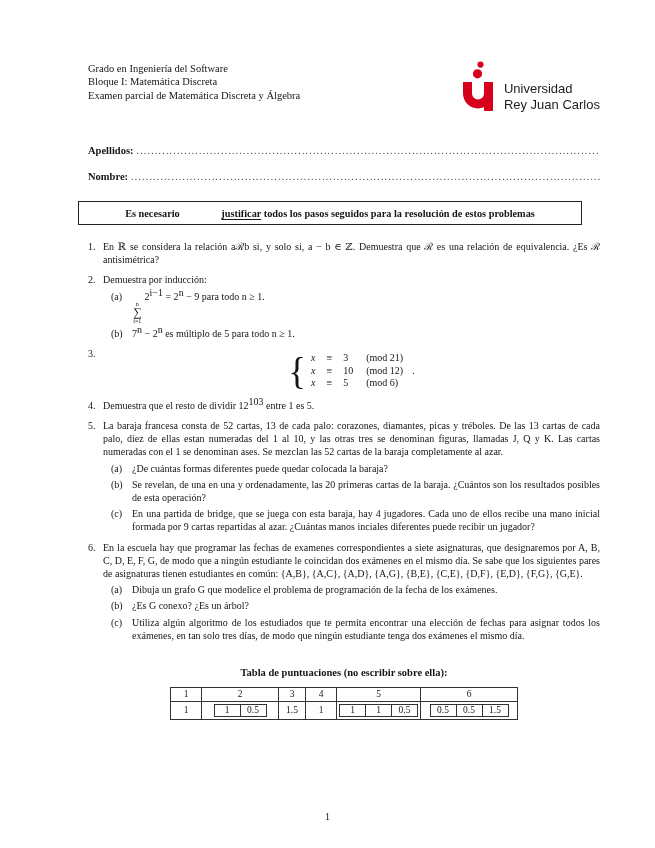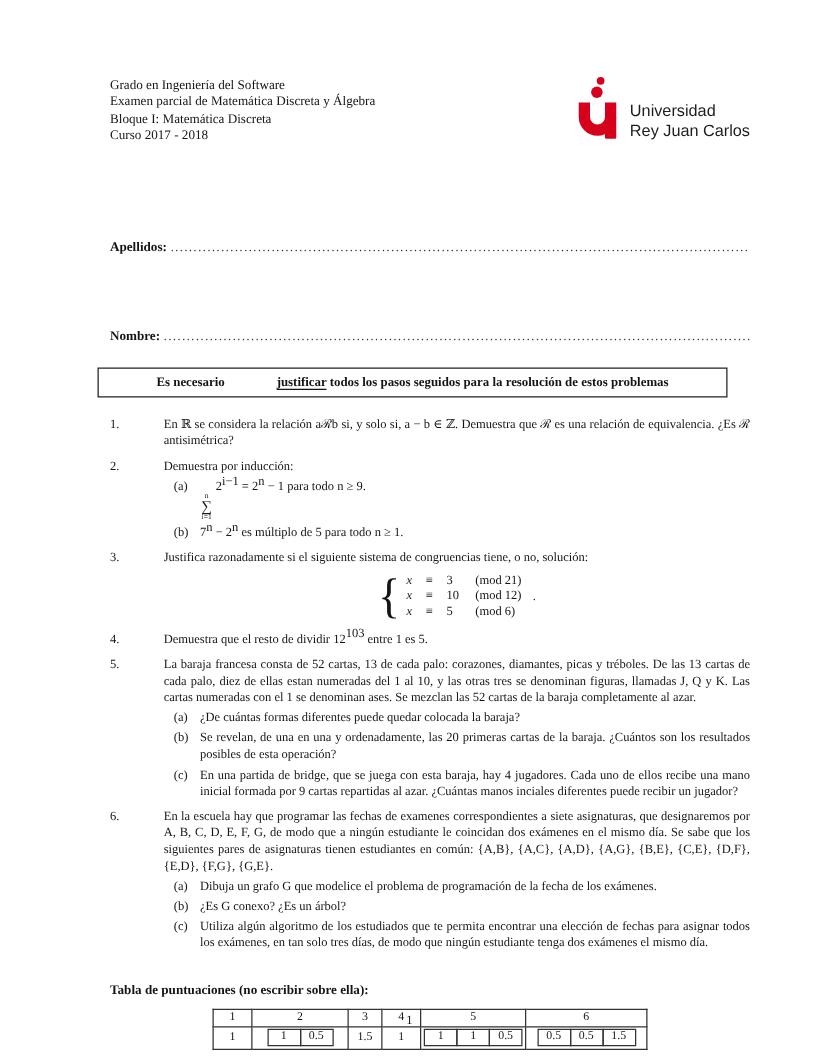--- a/index.html
+++ b/index.html
@@ -9,73 +9,72 @@
 
   
   .top{display:flex;justify-content:space-between;align-items:flex-start;padding-top:62px;}
   .hblock{font-size:10.5px;line-height:13.3px;}
   .logo{display:flex;align-items:flex-end;gap:7px;margin-top:-2px;}
   .logo-text{font-family:"Liberation Sans","DejaVu Sans",sans-serif;font-size:13px;line-height:15.5px;color:#1d1d1b;font-weight:500;padding-top:15px;}
 
   
   .field-line{display:flex;align-items:baseline;margin-top:33px;font-size:10.5px;}
   .field-line.second{margin-top:15px;}
-  .blabel{font-weight:bold;flex:none;margin-top:45px;}
+  .blabel{font-weight:bold;flex:none;}
   .dotfill{flex:1;overflow:hidden;white-space:nowrap;letter-spacing:1.3px;color:#2a2a2a;margin-left:3px;font-size:9.5px;}
 
   
   .notice{margin:19px 18px 0 -10px;border:1px solid #222;padding:6px 8px 5px;text-align:center;font-weight:bold;font-size:10.3px;}
   .u{text-decoration:underline;text-underline-offset:1.5px;margin-left:39px;}
 
   
   .problems{margin-top:15px;font-size:10px;line-height:13.2px;}
   .prob{display:flex;margin-bottom:7px;}
   .pnum{flex:none;width:15px;}
-  .pbody{flex:1;min-width:0;margin-left:28px;}
+  .pbody{flex:1;min-width:0;}
   .ptext{text-align:justify;}
   .subitem{display:flex;margin:3px 0 0 8px;}
   .slabel{flex:none;width:21px;}
   .stext{flex:1;text-align:justify;}
 
   sup{font-size:10px;line-height:0;}
   .bigop{display:inline-flex;flex-direction:column;align-items:center;vertical-align:-6px;line-height:1;margin:0 3px 0 1px;}
   .opsym{font-size:12px;line-height:0.95;}
   .oplim{font-size:6px;line-height:1;}
 
   
   .system{display:flex;justify-content:center;align-items:center;margin:5px 0 2px;}
   .brace{font-size:37px;font-weight:300;line-height:1;transform:scaleY(1.05);margin-right:5px;}
   .congr{display:grid;grid-template-columns:auto auto auto auto;column-gap:11px;font-size:10px;line-height:12.5px;}
   .congr .var{font-style:italic;}
   .congr .num{min-width:12px;}
   .sys-period{margin-left:9px;}
 
   
-  .score-title{margin-top:25px;font-weight:bold;font-size:10.5px;}
+  .score-title{margin-top:25px;font-weight:bold;font-size:10.5px;text-align:center;}
   table.score{border-collapse:collapse;margin:9px auto 0;font-size:9.5px;}
   table.score td{border:1px solid #333;text-align:center;padding:0 2px;height:13px;}
   table.score tr.vals td{height:17px;}
   .w1{min-width:26px;} .w2{min-width:72px;} .w3{min-width:22px;} .w4{min-width:26px;} .w5{min-width:78px;} .w6{min-width:92px;}
   .mini{display:inline-block;border:1px solid #333;min-width:21px;padding:0 2px;line-height:11.5px;vertical-align:middle;}
   .mini+.mini{margin-left:-1px;}
 
   .pagenum{position:absolute;left:0;right:0;bottom:26px;text-align:center;font-size:10px;color:#151515;}
 </style>
 </head>
 <body>
 
 <div class="page">
   <div class="content">
 
     <div class="top">
       <div class="hblock">
         <div>Grado en Ingeniería del Software</div>
+        <div>Bloque I: Matemática Discreta</div>
         <div>Examen parcial de Matemática Discreta y Álgebra</div>
-        <div>Bloque I: Matemática Discreta</div>
-        <div>Curso 2017 - 2018</div>
       </div>
       <div class="logo">
         <svg width="38" height="52" viewBox="0 0 38 52" aria-hidden="true">
           <circle cx="21.5" cy="4.6" r="3.1" fill="#d6001c"></circle>
           <circle cx="18.5" cy="13.8" r="4.6" fill="#d6001c"></circle>
           <path d="M8.5 22 V33.5 a10.5 10.5 0 0 0 21 0 V22" fill="none" stroke-width="9" stroke="#d6001c"></path>
           <rect x="25" y="33" width="9" height="18" rx="1" fill="#d6001c"></rect>
         </svg>
         <div class="logo-text">
           <div>Universidad</div>
@@ -111,36 +110,35 @@
         <span class="pnum">2.</span>
         <div class="pbody">
           <div class="ptext">Demuestra por inducción:</div>
           <div class="subitem">
             <span class="slabel">(a)</span>
             <div class="stext">
               <span class="bigop">
                   <span class="oplim">n</span>
                   <span class="opsym">∑</span>
                   <span class="oplim">i=1</span>
-                </span><span>2</span><sup>i−1</sup><span> = 2</span><sup>n</sup><span> − 1 para todo n ≥ 9.</span>
+                </span><span>2</span><sup>i−1</sup><span> = 2</span><sup>n</sup><span> − 9 para todo n ≥ 1.</span>
             </div>
           </div>
           <div class="subitem">
             <span class="slabel">(b)</span>
             <div class="stext">
               <span>7</span><sup>n</sup><span> − 2</span><sup>n</sup><span> es múltiplo de 5 para todo n ≥ 1.</span>
             </div>
           </div>
         </div>
       </div>
 
       <div class="prob">
         <span class="pnum">3.</span>
         <div class="pbody">
-          <div class="ptext">Justifica razonadamente si el siguiente sistema de congruencias tiene, o no, solución:</div>
           <div class="system">
             <span class="brace">{</span>
             <div class="congr">
               <span class="var">x</span>
                 <span>≡</span>
                 <span class="num">3</span>
                 <span>(mod 21)</span>
               <span class="var">x</span>
                 <span>≡</span>
                 <span class="num">10</span>

